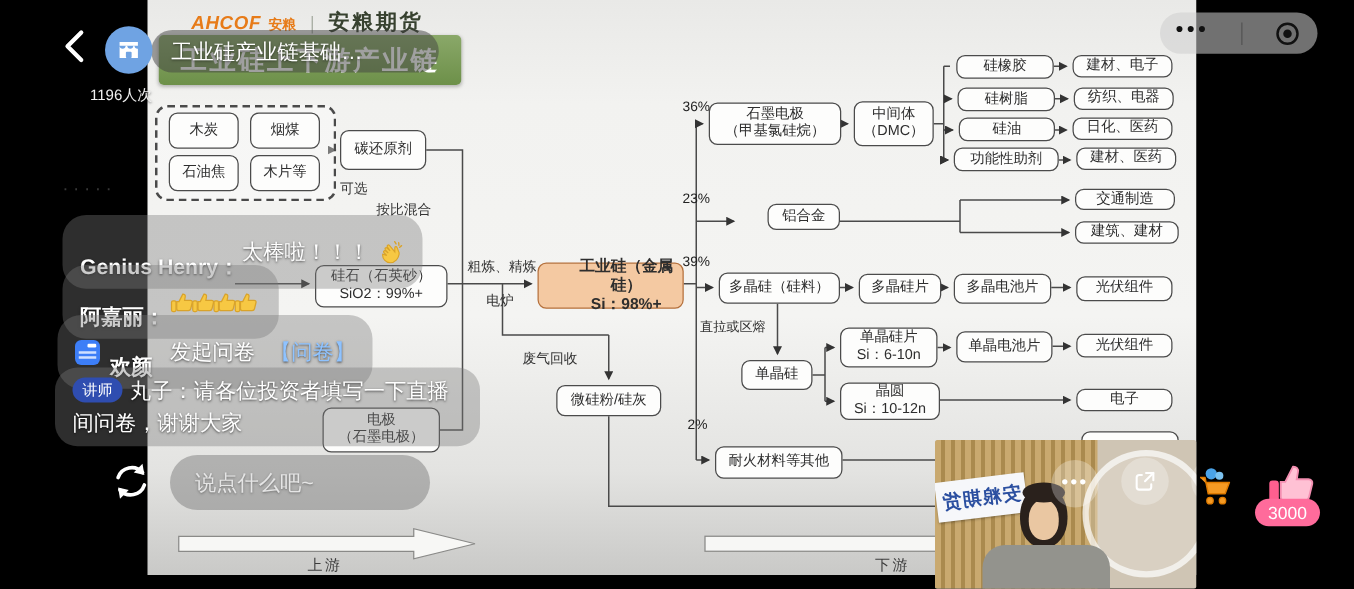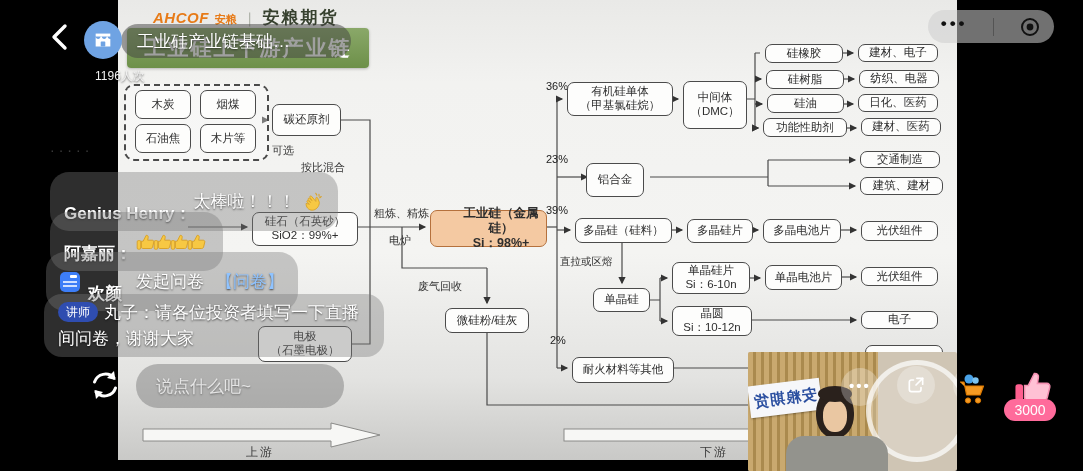--- a/index.html
+++ b/index.html
@@ -46,21 +46,21 @@
   .avatar{
     position:absolute;left:84px;top:21px;width:38px;height:38px;border-radius:50%;
     background:#6fa3e3;z-index:8;display:flex;align-items:center;justify-content:center;
   }
   .title-pill{
     position:absolute;left:121px;top:24px;width:230px;height:34px;border-radius:17px;
     background:rgba(66,66,66,.5);z-index:7;display:flex;align-items:center;
     color:#fff;font-size:17px;padding-left:16px;box-sizing:border-box;
     text-shadow:0 1px 2px rgba(0,0,0,.5);white-space:nowrap;
   }
-  .viewers{position:absolute;left:72px;top:68px;color:#f0f0f0;font-size:12px;z-index:8;text-shadow:0 1px 2px rgba(0,0,0,.6);margin-left:23px;}
+  .viewers{position:absolute;left:72px;top:68px;color:#f0f0f0;font-size:12px;z-index:8;text-shadow:0 1px 2px rgba(0,0,0,.6);}
   .menu-pill{
     position:absolute;left:928px;top:10px;width:126px;height:33px;border-radius:17px;
     background:rgba(205,205,205,.55);z-index:9;display:flex;align-items:center;justify-content:space-around;
   }
   .menu-dots{color:#111;font-size:17px;font-weight:bold;letter-spacing:3px;line-height:1;padding-bottom:6px;}
   .menu-div{width:1px;height:18px;background:rgba(60,60,60,.55);}
   
   .chat{position:absolute;left:0;top:0;z-index:6;}
   .bubble{
     position:absolute;background:rgba(120,120,120,.38);border-radius:19px;
@@ -202,37 +202,37 @@
     <span>（石墨电极）</span>
   </div>
 
   <div class="pct" style="left:428px;top:80px">36%</div>
   <div class="pct" style="left:428px;top:153px">23%</div>
   <div class="pct" style="left:428px;top:204px">39%</div>
   <div class="pct" style="left:432px;top:334px">2%</div>
   <div class="lbl" style="left:442px;top:255px;font-size:10.5px">直拉或区熔</div>
 
   <div class="node" style="left:449px;top:82px;width:106px;height:34px">
-    <span>有机硅单体</span>
+    <span>石墨电极</span>
     <span>（甲基氯硅烷）</span>
   </div>
-  <div class="node" style="left:565px;top:81px;width:64px;height:48px">
+  <div class="node" style="left:565px;top:81px;width:64px;height:36px">
     <span>中间体</span>
     <span>（DMC）</span>
   </div>
   <div class="node" style="left:647px;top:44px;width:78px;height:19px">硅橡胶</div>
   <div class="node" style="left:648px;top:70px;width:78px;height:19px">硅树脂</div>
   <div class="node" style="left:649px;top:94px;width:77px;height:19px">硅油</div>
   <div class="node" style="left:645px;top:118px;width:84px;height:19px">功能性助剂</div>
   <div class="node" style="left:740px;top:44px;width:80px;height:18px">建材、电子</div>
   <div class="node" style="left:741px;top:70px;width:80px;height:18px">纺织、电器</div>
   <div class="node" style="left:740px;top:94px;width:80px;height:18px">日化、医药</div>
   <div class="node" style="left:743px;top:118px;width:80px;height:18px">建材、医药</div>
 
-  <div class="node" style="left:468px;top:163px;width:58px;height:34px">铝合金</div>
+  <div class="node" style="left:496px;top:163px;width:58px;height:21px">铝合金</div>
   <div class="node" style="left:742px;top:151px;width:80px;height:17px">交通制造</div>
   <div class="node" style="left:742px;top:177px;width:83px;height:18px">建筑、建材</div>
 
   <div class="node" style="left:457px;top:218px;width:97px;height:25px">多晶硅（硅料）</div>
   <div class="node" style="left:569px;top:219px;width:66px;height:24px">多晶硅片</div>
   <div class="node" style="left:645px;top:219px;width:78px;height:24px">多晶电池片</div>
   <div class="node" style="left:743px;top:221px;width:77px;height:20px">光伏组件</div>
 
   <div class="node" style="left:475px;top:288px;width:57px;height:24px">单晶硅</div>
   <div class="node" style="left:554px;top:262px;width:78px;height:32px">

